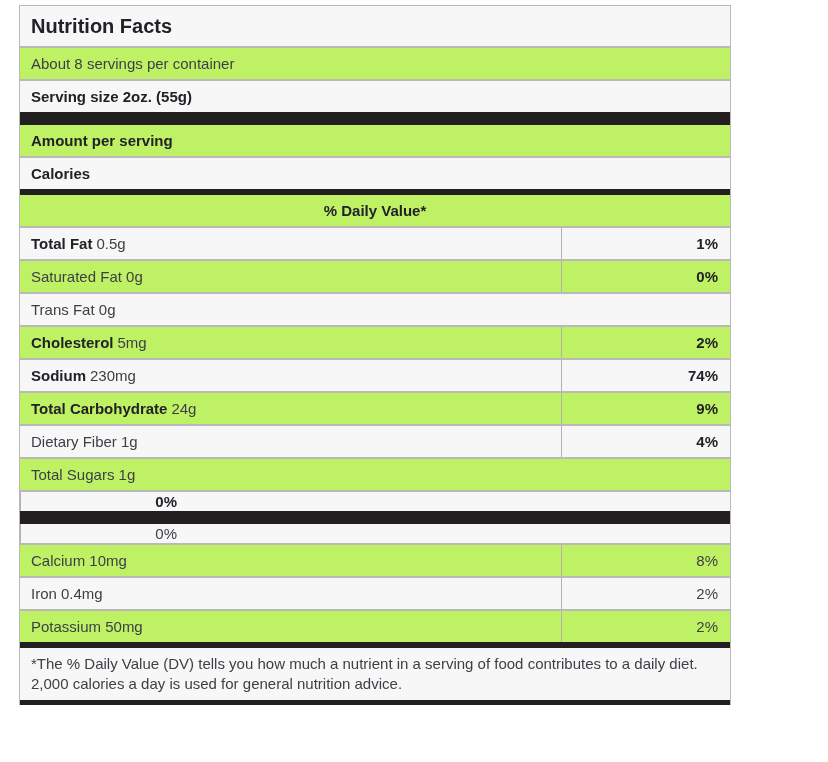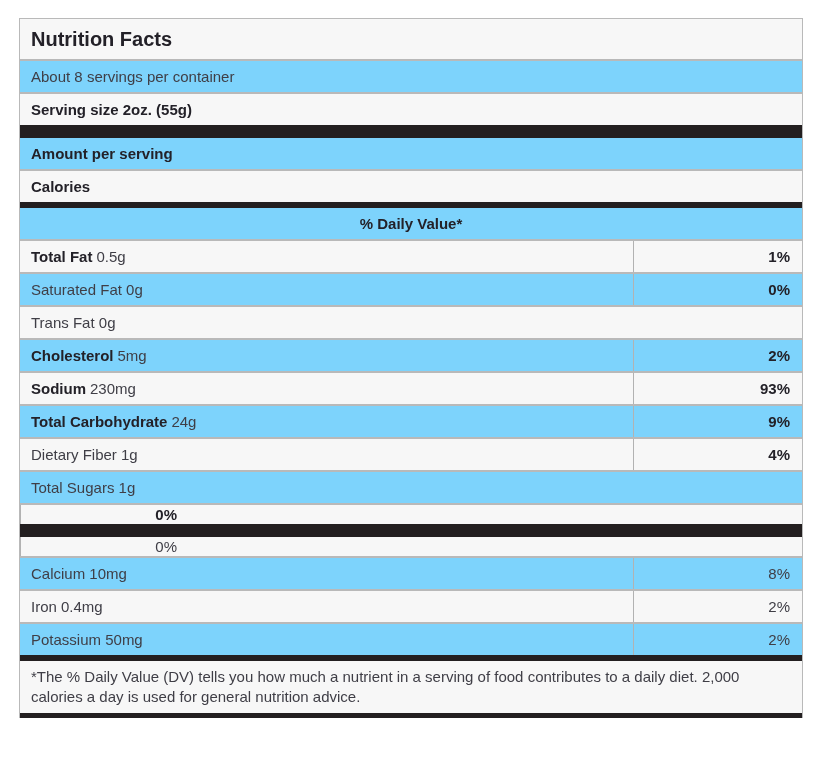--- a/index.html
+++ b/index.html
@@ -7,30 +7,30 @@
     margin: 0; padding: 0;
     background: #ffffff;
     width: 828px; height: 762px;
     overflow: hidden;
     font-family: "Liberation Sans", "DejaVu Sans", sans-serif;
   }
   .page { position: relative; width: 828px; height: 762px; background: #fff; }
 
   .nutrition-label {
     position: absolute;
-    left: 19px; top: 18px;
-    width: 784px;
+    left: 19px; top: 5px;
+    width: 712px;
     border: 1px solid var(--border, #b9b9b9);
     border-bottom: none;
     background: #fff;
     color: var(--text, #3f3e46);
     font-size: 15px;
   }
 
-  .row { display: flex; align-items: stretch; background: #7dd3fc; }
+  .row { display: flex; align-items: stretch; background: #bef264; }
   .row + .row { border-top: 2px solid var(--border, #b9b9b9); }
   .row.shaded { background: var(--shade, #f7f7f7); }
 
   .cell-label {
     flex: 1 1 auto;
     padding: 6px 11px;
     line-height: 19px;
     display: block;
     min-width: 0;
   }
@@ -103,21 +103,21 @@
       </div>
       <div class="row shaded">
         <div class="cell-label"><span class="rest">Trans Fat 0g</span></div>
       </div>
       <div class="row">
         <div class="cell-label"><span class="b">Cholesterol</span><span class="rest">5mg</span></div>
         <div class="cell-value b">2%</div>
       </div>
       <div class="row shaded">
         <div class="cell-label"><span class="b">Sodium</span><span class="rest">230mg</span></div>
-        <div class="cell-value b">93%</div>
+        <div class="cell-value b">74%</div>
       </div>
       <div class="row">
         <div class="cell-label"><span class="b">Total Carbohydrate</span><span class="rest">24g</span></div>
         <div class="cell-value b">9%</div>
       </div>
       <div class="row shaded">
         <div class="cell-label"><span class="rest">Dietary Fiber 1g</span></div>
         <div class="cell-value b">4%</div>
       </div>
       <div class="row">

